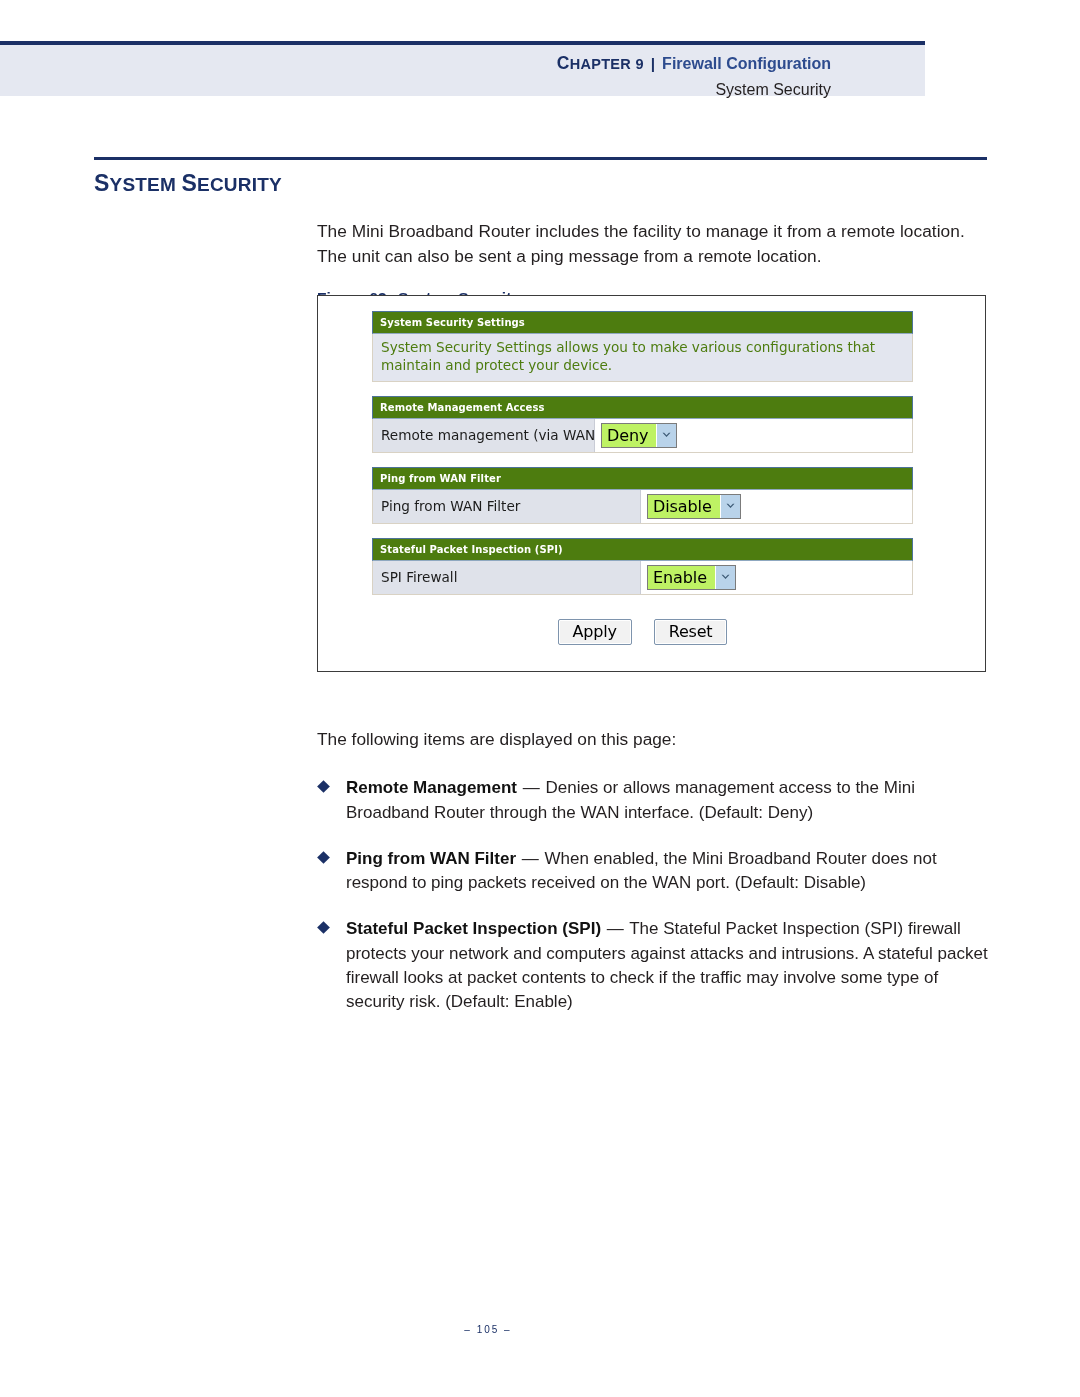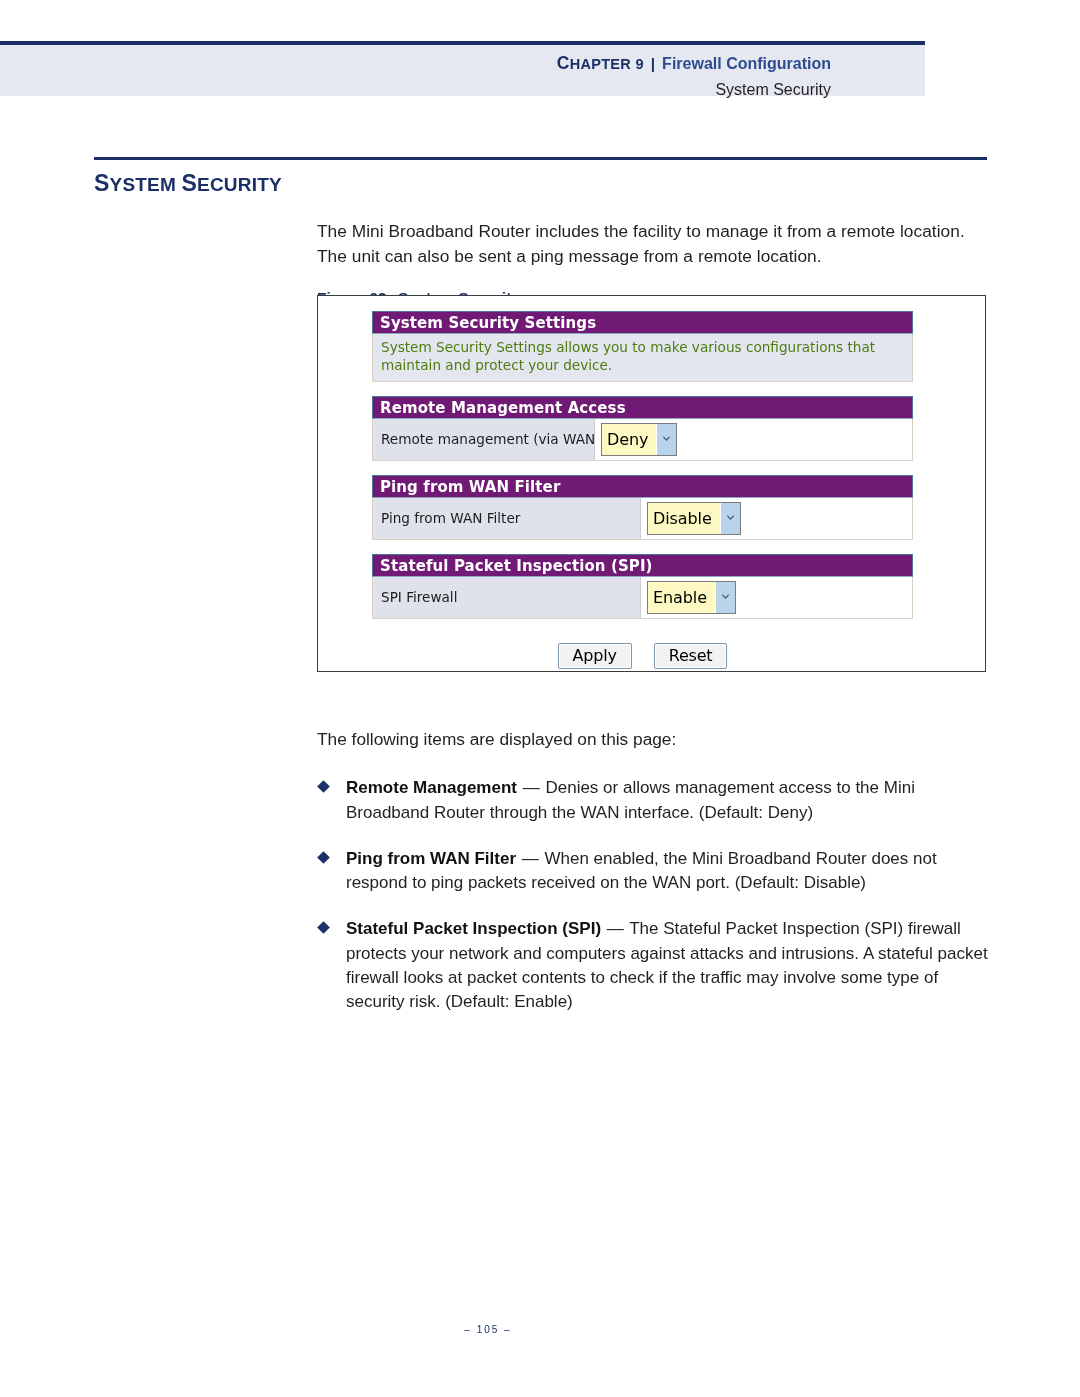--- a/index.html
+++ b/index.html
@@ -116,23 +116,23 @@
     position: absolute;
     left: 54px;
     top: 15px;
     width: 541px;
     font-family: "DejaVu Sans", "Liberation Sans", sans-serif;
   }
 
   
   .ui-block { margin-bottom: 14px; }
   .ui-bar {
-    background: #701a75;
+    background: #4d7c0f;
     color: #ffffff;
-    font-size: 15px;
+    font-size: 10px;
     font-weight: bold;
     padding: 4px 7px 5px 7px;
     letter-spacing: 0.1px;
     border: 1px solid #4d7399;
     border-bottom: 1px solid #8fa8c0;
     box-sizing: border-box;
     height: 23px;
     line-height: 14px;
   }
   .ui-desc {
@@ -173,22 +173,22 @@
     align-items: center;
     padding: 4px 0 4px 6px;
     background: #ffffff;
   }
 
   
   .sel {
     display: inline-flex;
     align-items: stretch;
     border: 1px solid #7b7b7b;
-    background: #fef9c3;
-    height: 33px;
+    background: #bef264;
+    height: 25px;
     box-sizing: border-box;
   }
   .sel-text {
     font-size: 16px;
     color: #000000;
     padding: 0 8px 0 5px;
     display: flex;
     align-items: center;
     letter-spacing: -0.1px;
   }

